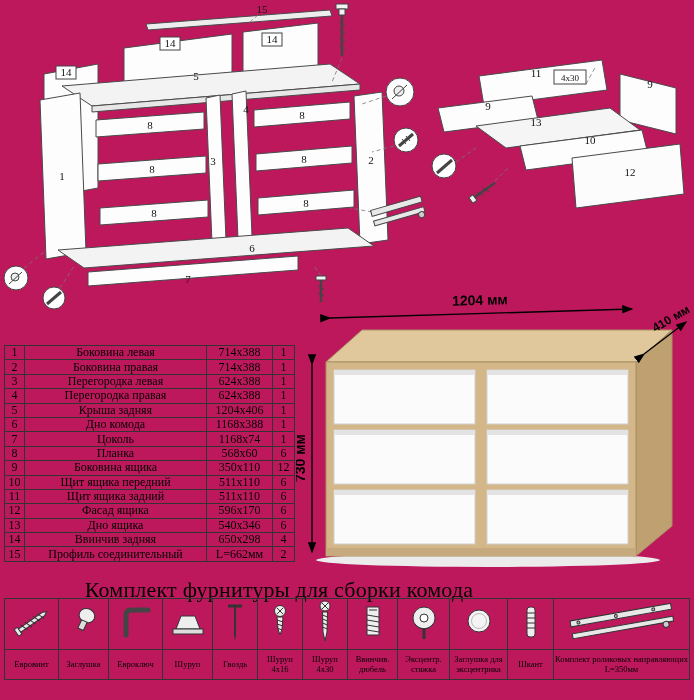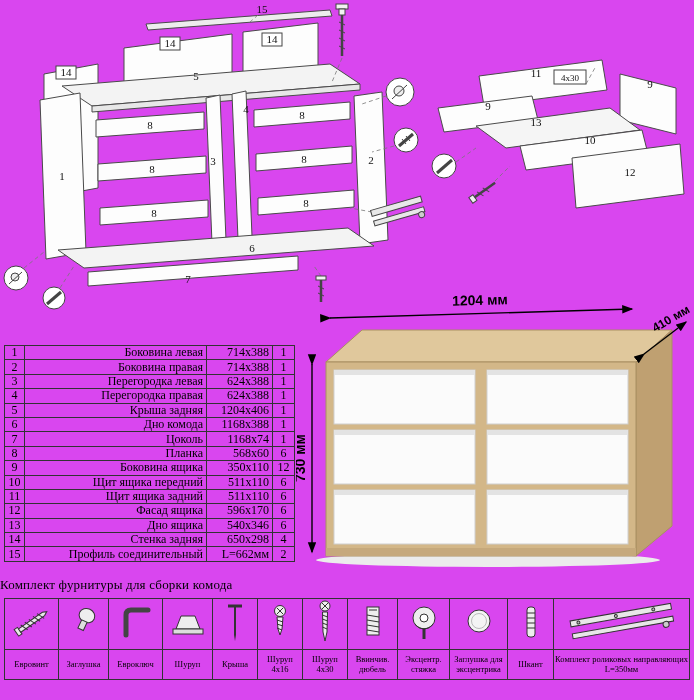--- a/index.html
+++ b/index.html
@@ -1,33 +1,33 @@
 <!DOCTYPE html>
 <html><head>
 <meta charset="utf-8">
 <style>
   *{margin:0;padding:0;box-sizing:border-box}
   html,body{background:#fff}
   body{width:694px;height:700px;font-family:"Liberation Serif",serif;color:#000}
-  .page{position:relative;width:694px;height:700px;background:#d946ef;overflow:hidden}
+  .page{position:relative;width:694px;height:700px;background:#be185d;overflow:hidden}
   svg.abs{position:absolute}
   
   .lines{stroke:#4a4a4a;fill:#fdfdfd;stroke-width:1}
   .dlabel text{font:11px "Liberation Serif",serif;fill:#111;text-anchor:middle}
   .lblbox{fill:#fff;stroke:#444;stroke-width:1}
   .leader{stroke:#777;stroke-width:0.8;stroke-dasharray:4 3;fill:none}
   
   table.parts{position:absolute;left:4px;top:345px;border-collapse:collapse;font-size:12px}
   table.parts td{border:1px solid #333;height:14.4px;padding:0 3px;white-space:nowrap;line-height:13px}
   table.parts .tn{width:20px;text-align:center;padding:0}
-  table.parts .tnm{width:182px;text-align:right}
-  table.parts .ts{width:66px;text-align:right}
+  table.parts .tnm{width:182px;text-align:center}
+  table.parts .ts{width:66px;text-align:center}
   table.parts .tq{width:22px;text-align:center;padding:0}
   
-  .caption{position:absolute;left:0;top:577px;width:558px;text-align:left;font-size:13px;letter-spacing:.2px}
+  .caption{position:absolute;left:0;top:577px;width:558px;text-align:center;font-size:22px;letter-spacing:.2px}
   
   table.hw{position:absolute;left:4px;top:598px;border-collapse:collapse;table-layout:fixed}
   table.hw td{border:1px solid #333;text-align:center;vertical-align:middle;overflow:hidden;padding:0}
   table.hw td.ic{height:48px}
   table.hw td.nm{height:30px;font-size:8.5px;line-height:1.12;padding:1px}
   table.hw td.qt{height:19px;font-size:13px}
   
   .dim{font:bold 14px "Liberation Sans",sans-serif;fill:#000;text-anchor:middle}
 </style>
 </head>
@@ -298,21 +298,21 @@
           <td class="tq">6</td>
         </tr>
       <tr>
           <td class="tn">13</td>
           <td class="tnm">Дно ящика</td>
           <td class="ts">540x346</td>
           <td class="tq">6</td>
         </tr>
       <tr>
           <td class="tn">14</td>
-          <td class="tnm">Стенка задняя</td>
+          <td class="tnm">Ввинчив задняя</td>
           <td class="ts">650x298</td>
           <td class="tq">4</td>
         </tr>
       <tr>
           <td class="tn">15</td>
           <td class="tnm">Профиль соединительный</td>
           <td class="ts">L=662мм</td>
           <td class="tq">2</td>
         </tr>
     </tbody>
@@ -443,21 +443,21 @@
                 <circle cx="98" cy="16" r="1.5" fill="#bbb"></circle>
             </g>
           </svg>
         </td>
       </tr>
       <tr>
         <td class="nm">Евровинт</td>
         <td class="nm">Заглушка</td>
         <td class="nm">Евроключ</td>
         <td class="nm">Шуруп</td>
-        <td class="nm">Крыша</td>
+        <td class="nm">Гвоздь</td>
         <td class="nm">Шуруп 4x16</td>
         <td class="nm">Шуруп 4x30</td>
         <td class="nm">Ввинчив. дюбель</td>
         <td class="nm">Эксцентр. стяжка</td>
         <td class="nm">Заглушка для эксцентрика</td>
         <td class="nm">Шкант</td>
         <td class="nm">Комплект роликовых направляющих L=350мм</td>
       </tr>
     </tbody>
   </table>

